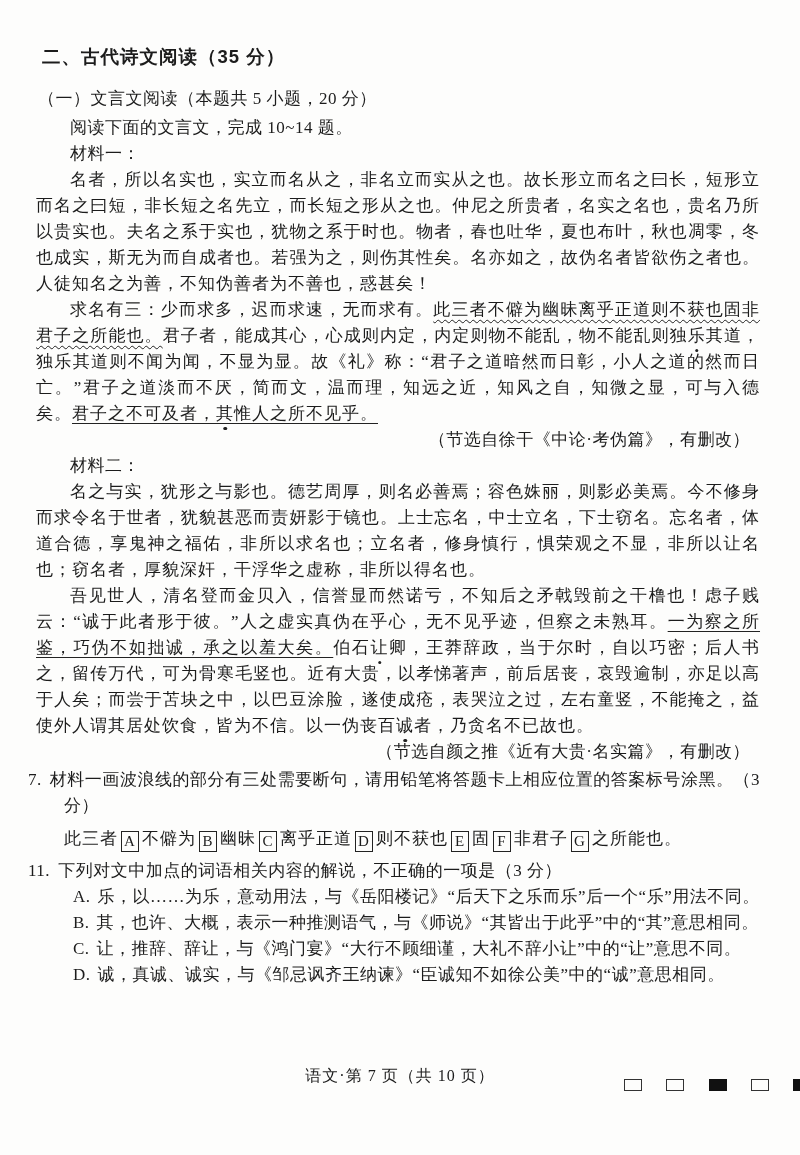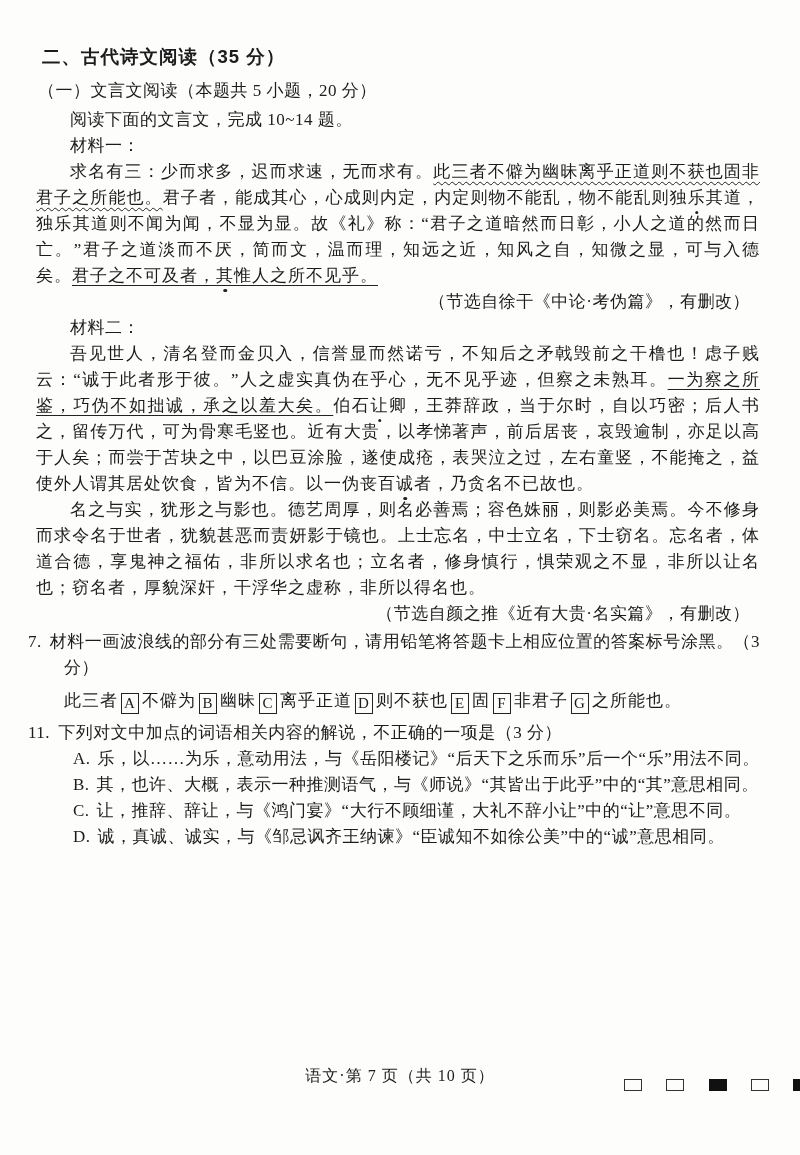--- a/index.html
+++ b/index.html
@@ -17,21 +17,21 @@
     box-sizing: border-box;
     padding: 44px 40px 0 36px;
   }
   .section-title {
     font-family: "Liberation Sans", "DejaVu Sans", sans-serif;
     font-weight: bold;
     font-size: 18.5px;
     margin: 0 0 7px 6px;
     letter-spacing: 1px;
   }
-  .subsection-title { margin: 8px 0 3px 2px; letter-spacing: 0.5px; }
+  .subsection-title { margin: 16px 0 3px 2px; letter-spacing: 0.5px; }
   .indent-line { text-indent: 2em; letter-spacing: 0.5px; }
   p.body-para {
     margin: 0;
     text-indent: 2em;
     text-align: justify;
     letter-spacing: 1px;
   }
   .source-line { text-align: right; padding-right: 10px; letter-spacing: 0.5px; margin: 0 0; }
   .wavy {
     text-decoration: underline;
@@ -117,26 +117,27 @@
 </head>
 <body>
 
 <div class="page">
 
   <div class="section-title">二、古代诗文阅读（35 分）</div>
   <div class="subsection-title">（一）文言文阅读（本题共 5 小题，20 分）</div>
   <div class="indent-line">阅读下面的文言文，完成 10~14 题。</div>
 
   <div class="indent-line">材料一：</div>
+  <p class="body-para"><span>名者，所以名实也，实立而名从之，非名立而实从之也。故长形立而名之曰长，短形立而名之曰短，非长短之名先立，而长短之形从之也。仲尼之所贵者，名实之名也，贵名乃所以贵实也。夫名之系于实也，犹物之系于时也。物者，春也吐华，夏也布叶，秋也凋零，冬也成实，斯无为而自成者也。若强为之，则伤其性矣。名亦如之，故伪名者皆欲伤之者也。人徒知名之为善，不知伪善者为不善也，惑甚矣！</span></p>
   <p class="body-para"><span>求名有三：少而求多，迟而求速，无而求有。</span><span class="wavy">此三者不僻为幽昧离乎正道则不获也固非君子之所能也。</span><span>君子者，能成其心，心成则内定，内定则物不能乱，物不能乱则独</span><span class="em-dot">乐</span><span>其道，独乐其道则不闻为闻，不显为显。故《礼》称：“君子之道暗然而日彰，小人之道的然而日亡。”君子之道淡而不厌，简而文，温而理，知远之近，知风之自，知微之显，可与入德矣。</span><span class="ul">君子之不可及者，</span><span class="ul em-dot">其</span><span class="ul">惟人之所不见乎。</span></p>
   <div class="source-line">（节选自徐干《中论·考伪篇》，有删改）</div>
 
   <div class="indent-line">材料二：</div>
+  <p class="body-para"><span>名之与实，犹形之与影也。德艺周厚，则名必善焉；容色姝丽，则影必美焉。今不修身而求令名于世者，犹貌甚恶而责妍影于镜也。上士忘名，中士立名，下士窃名。忘名者，体道合德，享鬼神之福佑，非所以求名也；立名者，修身慎行，惧荣观之不显，非所以让名也；窃名者，厚貌深奸，干浮华之虚称，非所以得名也。</span></p>
   <p class="body-para"><span>吾见世人，清名登而金贝入，信誉显而然诺亏，不知后之矛戟毁前之干橹也！虑子贱云：“诚于此者形于彼。”人之虚实真伪在乎心，无不见乎迹，但察之未熟耳。</span><span class="ul">一为察之所鉴，巧伪不如拙诚，承之以羞大矣。</span><span>伯石</span><span class="em-dot">让</span><span>卿，王莽辞政，当于尔时，自以巧密；后人书之，留传万代，可为骨寒毛竖也。近有大贵，以孝悌著声，前后居丧，哀毁逾制，亦足以高于人矣；而尝于苫块之中，以巴豆涂脸，遂使成疮，表哭泣之过，左右童竖，不能掩之，益使外人谓其居处饮食，皆为不信。以一伪丧百</span><span class="em-dot">诚</span><span>者，乃贪名不已故也。</span></p>
-  <p class="body-para"><span>名之与实，犹形之与影也。德艺周厚，则名必善焉；容色姝丽，则影必美焉。今不修身而求令名于世者，犹貌甚恶而责妍影于镜也。上士忘名，中士立名，下士窃名。忘名者，体道合德，享鬼神之福佑，非所以求名也；立名者，修身慎行，惧荣观之不显，非所以让名也；窃名者，厚貌深奸，干浮华之虚称，非所以得名也。</span></p>
   <div class="source-line">（节选自颜之推《近有大贵·名实篇》，有删改）</div>
 
   <div class="question"><span class="qnum">7.</span><span>材料一画波浪线的部分有三处需要断句，请用铅笔将答题卡上相应位置的答案标号涂黑。（3 分）</span></div>
 
   <div class="boxed-line"><span>此三者</span><span class="box">A</span><span>不僻为</span><span class="box">B</span><span>幽昧</span><span class="box">C</span><span>离乎正道</span><span class="box">D</span><span>则不获也</span><span class="box">E</span><span>固</span><span class="box">F</span><span>非君子</span><span class="box">G</span><span>之所能也。</span></div>
 
   <div class="question"><span class="qnum">11.</span><span>下列对文中加点的词语相关内容的解说，不正确的一项是（3 分）</span></div>
 
   <div class="options">
     <p class="option"><span class="opt-label">A.</span><span>乐，以……为乐，意动用法，与《岳阳楼记》“后天下之乐而乐”后一个“乐”用法不同。</span></p>

